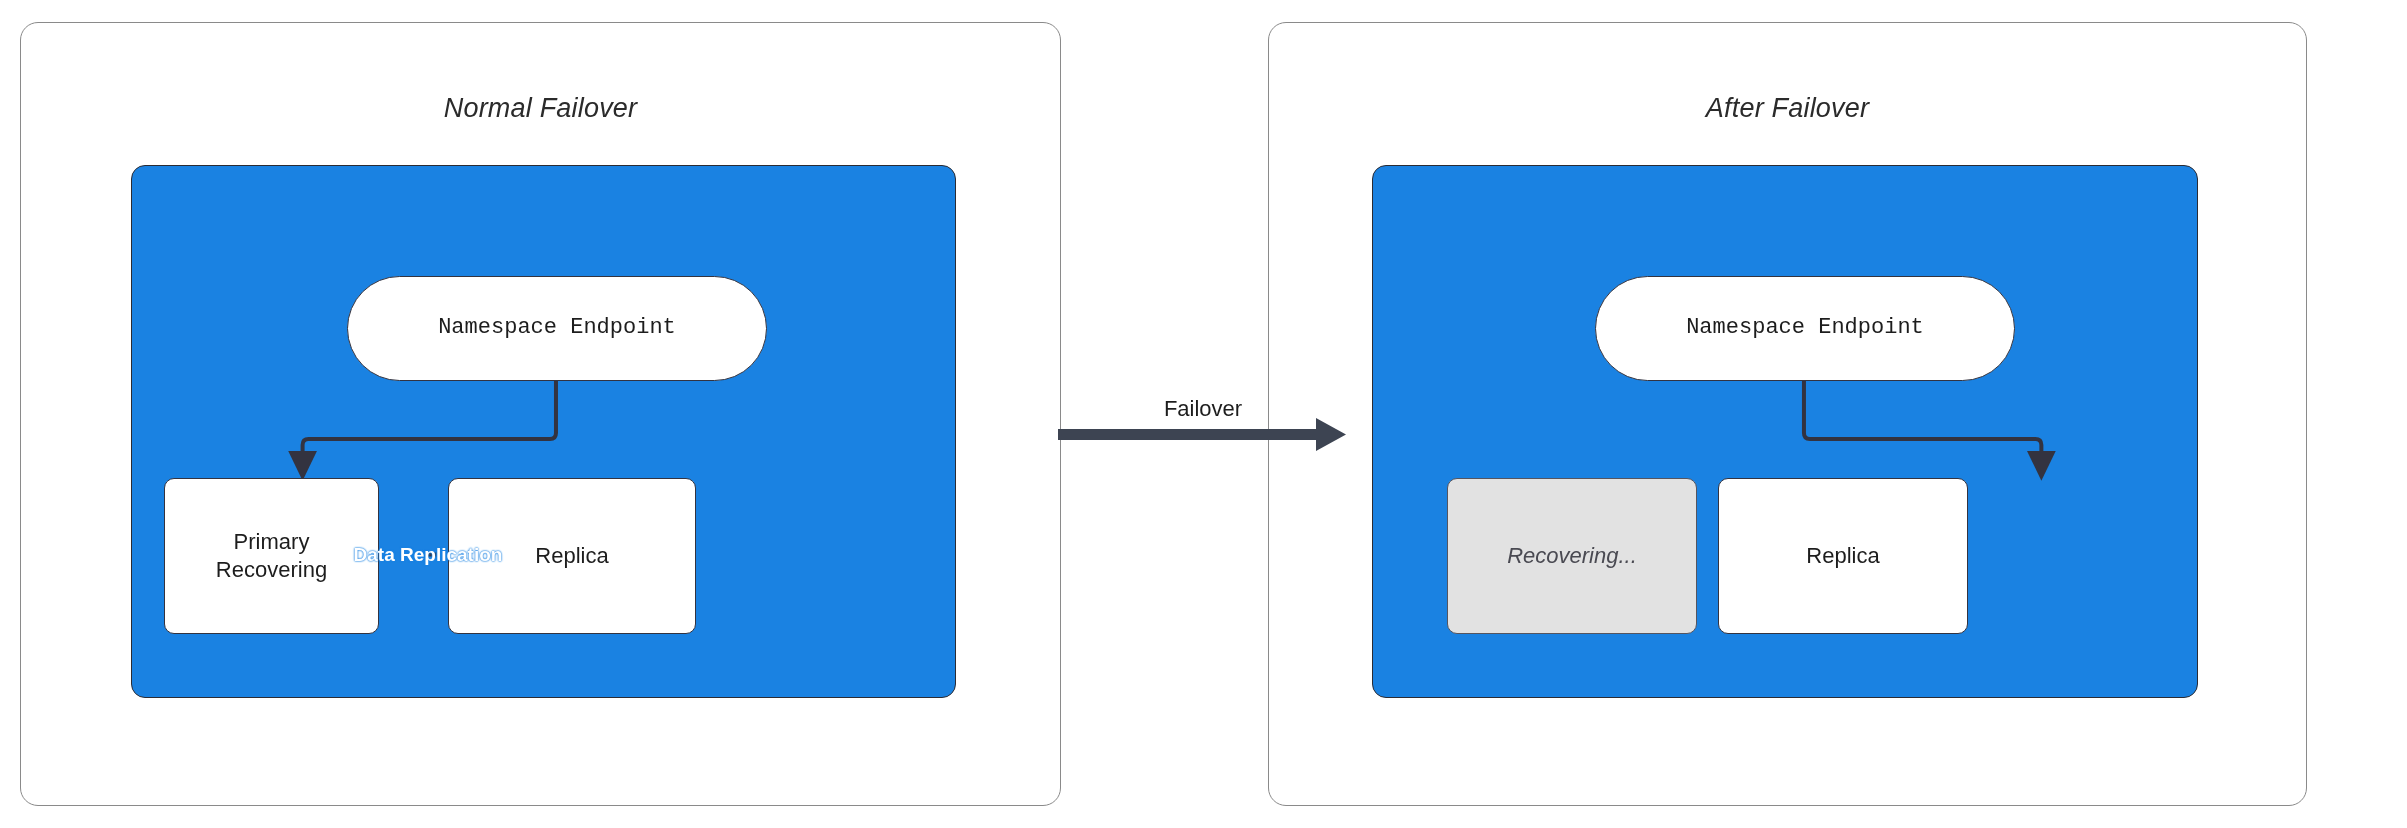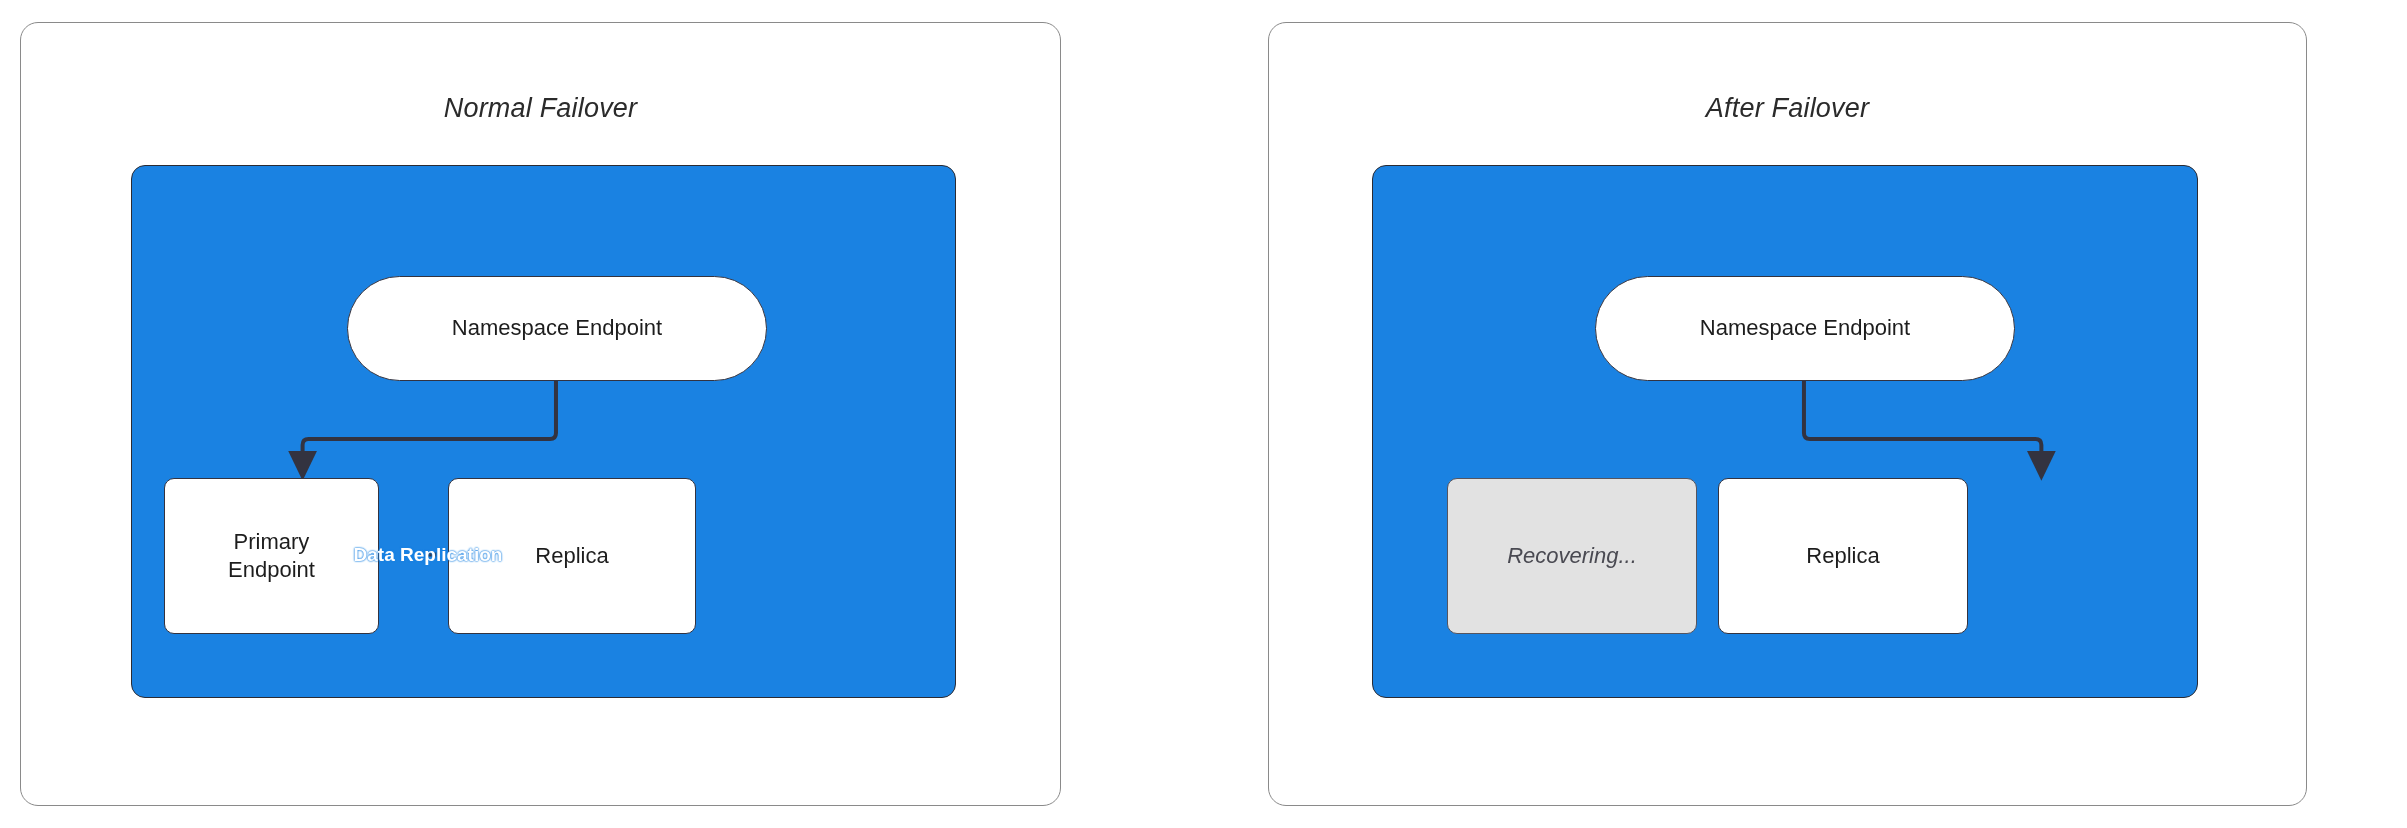--- a/index.html
+++ b/index.html
@@ -61,21 +61,21 @@
     align-items: center;
     justify-content: center;
     text-align: center;
     background: #ffffff;
     border: 1.8px solid #333340;
     color: #1d1d1d;
     font-size: 22px;
     line-height: 1.28;
     z-index: 3;
   }
-  .node.pill { border-radius: 999px; }
+  .node.pill { border-radius: 999px; font-family: Liberation Mono, monospace; }
   .node.box  { border-radius: 10px; }
   .node.recovering {
     background: #e2e2e2;
     border: 1.8px solid #555560;
     font-style: italic;
     color: #4a4a52;
   }
 
   
   #node-endpoint-left  { left: 215px; top: 110px; width: 420px; height: 105px; }
@@ -165,31 +165,37 @@
         <path class="conn-path" d="M 425,215 L 425,268 Q 425,274 419,274 L 177,274 Q 171,274 171,280 L 171,300" marker-end="url(#arrowhead-left)"></path>
 
         <path class="conn-path" d="M 296,390 L 305,390 M 330,390 L 525,390" stroke-width="5" marker-end="url(#arrowhead-repl)"></path>
       </svg>
 
       <div class="node pill" id="node-endpoint-left">Namespace Endpoint</div>
 
       <div class="node box" id="node-primary-left">
         <div>
           <div>Primary</div>
-          <div>Endpoint</div>
+          <div>Recovering</div>
         </div>
       </div>
 
       <div class="node box" id="node-replica-left">Replica</div>
 
       <div id="edge-label-replication">Data Replication</div>
 
     </div>
   </div>
 
+  <div id="failover-arrow-wrap">
+    <div id="failover-label">Failover</div>
+    <svg width="290" height="70" viewBox="0 0 290 70">
+      <path d="M0,29 L258,29 L258,18 L288,34.5 L258,51 L258,40 L0,40 z" fill="#3d4452"></path>
+    </svg>
+  </div>
 
   <div class="panel" id="panel-right">
 
     <div class="panel-title">After Failover</div>
 
     <div class="blue-region" id="blue-right">
 
       <svg class="conn-svg" viewBox="0 0 826 533" preserveAspectRatio="none">
         <defs>
           <marker id="arrowhead-right" markerWidth="9" markerHeight="9" refX="4" refY="4.2" orient="auto" markerUnits="strokeWidth">

